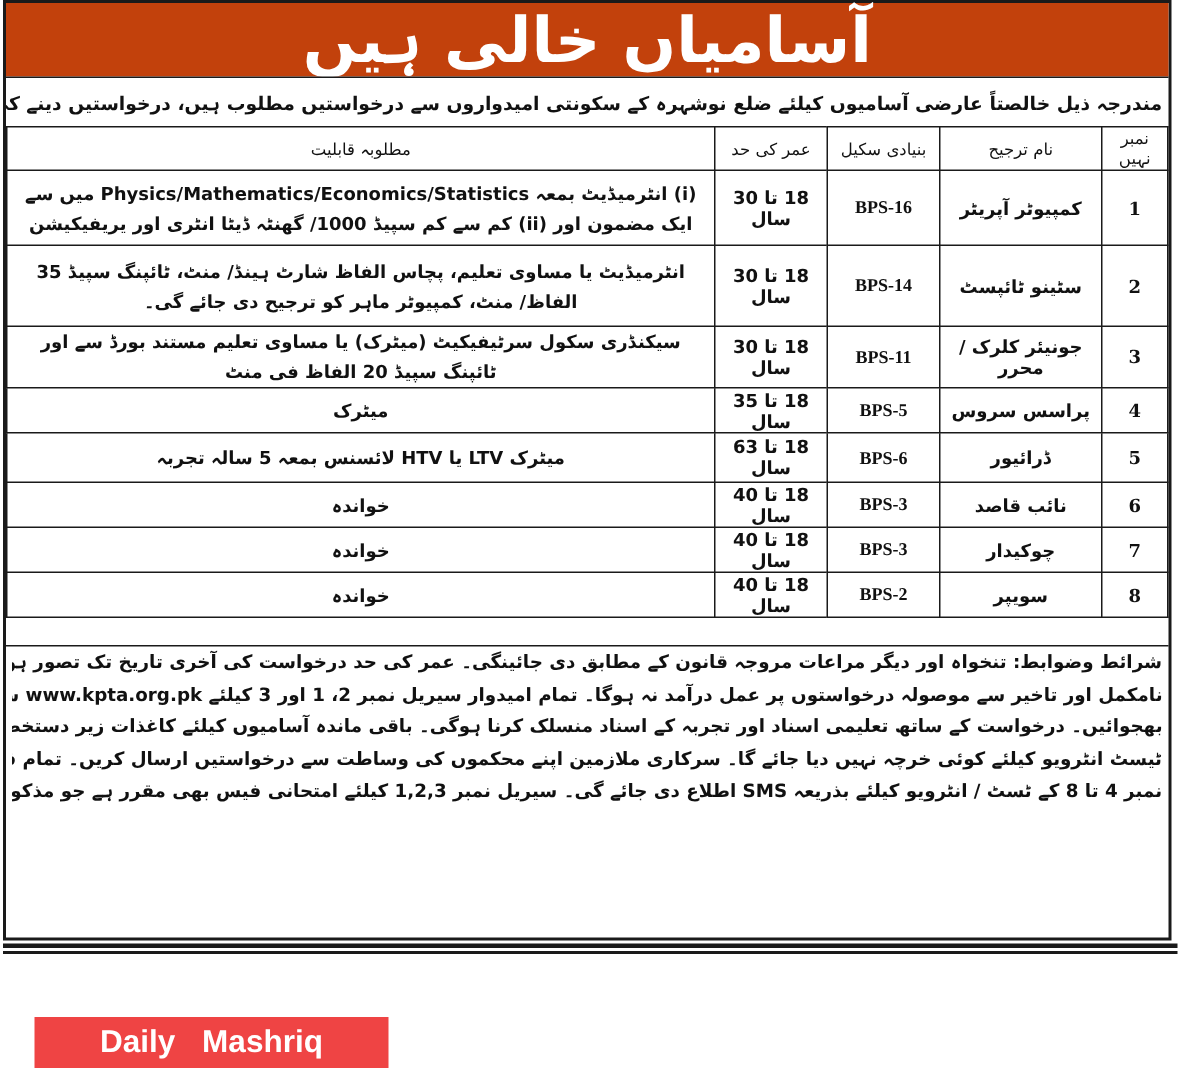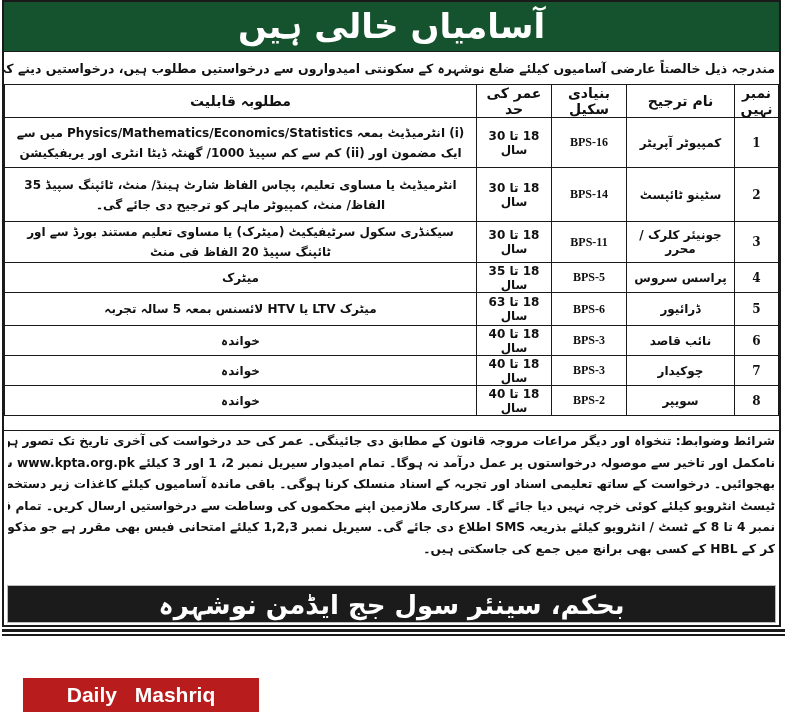--- a/index.html
+++ b/index.html
@@ -1,47 +1,47 @@
 <!DOCTYPE html>
 <html><head>
   <meta charset="utf-8">
   <style>
     html, body { margin: 0; padding: 0; background: #ffffff; }
     body { width: 785px; height: 712px; position: relative; overflow: hidden;
            font-family: "DejaVu Sans", sans-serif; color: #111; }
     .ad { position: absolute; left: 2px; top: 0; width: 779px; height: 627px;
           border: 2px solid #1a1a1a; box-sizing: border-box; }
     .title-bar { position: absolute; left: 0; top: 0; right: 0; height: 49px;
-                 background: #14532d; color: #fff; text-align: center;
-                 font-size: 34px; font-weight: bold; line-height: 49px; direction: rtl; }
+                 background: #c2410c; color: #fff; text-align: center;
+                 font-size: 42px; font-weight: bold; line-height: 49px; direction: rtl; }
     .intro { position: absolute; left: 0; right: 0; top: 49px; height: 33px;
              direction: rtl; font-size: 12.5px; font-weight: bold; line-height: 33px;
              padding-right: 4px; white-space: nowrap; overflow: hidden; border-top: 1px solid #1a1a1a; }
     table.jobs { position: absolute; left: 0; top: 82px; width: 775px;
                  border-collapse: collapse; direction: rtl; table-layout: fixed; }
     table.jobs td, table.jobs th { border: 1.5px solid #1a1a1a; font-size: 12px;
                  font-weight: bold; text-align: center; vertical-align: middle; padding: 0 3px; }
-    table.jobs th { height: 28px; font-weight: bold; font-size: 14px; }
+    table.jobs th { height: 28px; font-weight: normal; font-size: 11px; }
     .c-sr { width: 44px; } .c-post { width: 108px; } .c-scale { width: 75px; }
     .c-age { width: 75px; }
     td.qual { text-align: right; font-size: 11.5px; line-height: 20px; padding-right: 4px; }
     td.sr { font-family: "DejaVu Serif", serif; font-size: 15px; }
     td.scale { font-family: Liberation Serif, serif; font-size: 15px; }
     .terms { position: absolute; left: 0; right: 0; top: 428px; direction: rtl;
              font-size: 12.2px; font-weight: bold; line-height: 21.5px; padding: 0 4px;
              border-top: 1.5px solid #1a1a1a; }
     .terms p { margin: 0; white-space: nowrap; overflow: hidden; }
     .footer-bar { position: absolute; left: 3px; right: 3px; top: 583px; height: 38px;
                   background: #1b1b1b; color: #fff; text-align: center; direction: rtl;
                   font-size: 26px; font-weight: bold; line-height: 38px;
                   border: 1px solid #bbb; box-sizing: border-box; }
     .rule1 { position: absolute; left: 2px; top: 629px; width: 783px; height: 3px; background: #1a1a1a; }
     .rule2 { position: absolute; left: 2px; top: 634px; width: 783px; height: 2px; background: #1a1a1a; }
     .paper-badge { position: absolute; left: 23px; top: 678px; width: 236px; height: 34px;
-                   background: #b91c1c; color: #fff; font-family: "Liberation Sans", sans-serif;
+                   background: #ef4444; color: #fff; font-family: "Liberation Sans", sans-serif;
                    font-weight: bold; font-size: 21px; line-height: 34px; text-align: center;
                    word-spacing: 12px; }
   </style>
 </head>
 <body>
 
 <div class="ad">
   <div class="title-bar">آسامیاں خالی ہیں</div>
   <div class="intro">مندرجہ ذیل خالصتاً عارضی آسامیوں کیلئے ضلع نوشہرہ کے سکونتی امیدواروں سے درخواستیں مطلوب ہیں، درخواستیں دینے کی آخری تاریخ 07/02/2019 مقرر ہے۔</div>
 
@@ -121,22 +121,20 @@
       </tr>
     </tbody>
   </table>
 
   <div class="terms">
     <p>شرائط وضوابط: تنخواہ اور دیگر مراعات مروجہ قانون کے مطابق دی جائینگی۔ عمر کی حد درخواست کی آخری تاریخ تک تصور ہوگی، عمر، میں رعایت قانون کے مطابق دی جائے گی،</p>
     <p>نامکمل اور تاخیر سے موصولہ درخواستوں پر عمل درآمد نہ ہوگا۔ تمام امیدوار سیریل نمبر 2، 1 اور 3 کیلئے www.kpta.org.pk سے فارم ڈاؤن لوڈ کر کے kpta دفتر</p>
     <p>بھجوائیں۔ درخواست کے ساتھ تعلیمی اسناد اور تجربہ کے اسناد منسلک کرنا ہوگی۔ باقی ماندہ آسامیوں کیلئے کاغذات زیر دستخطی کے اکاؤنٹ کلرک کے ساتھ جمع کی جاسکتی ہیں۔</p>
     <p>ٹیسٹ انٹرویو کیلئے کوئی خرچہ نہیں دیا جائے گا۔ سرکاری ملازمین اپنے محکموں کی وساطت سے درخواستیں ارسال کریں۔ تمام قسم کے کوٹہ پر سختی سے عمل درآمد کیا جائیگا۔ سیریل</p>
     <p>نمبر 4 تا 8 کے ٹسٹ / انٹرویو کیلئے بذریعہ SMS اطلاع دی جائے گی۔ سیریل نمبر 1,2,3 کیلئے امتحانی فیس بھی مقرر ہے جو مذکورہ بالا ویب سائٹ سے چالان فارم ڈاؤن لوڈ</p>
-    <p>کر کے HBL کے کسی بھی برانچ میں جمع کی جاسکتی ہیں۔</p>
   </div>
 
-  <div class="footer-bar">بحکم، سینئر سول جج ایڈمن نوشہرہ</div>
 </div>
 
 <div class="rule1"></div>
 <div class="rule2"></div>
 
 <div class="paper-badge">Daily Mashriq</div>
 
 </body></html>

